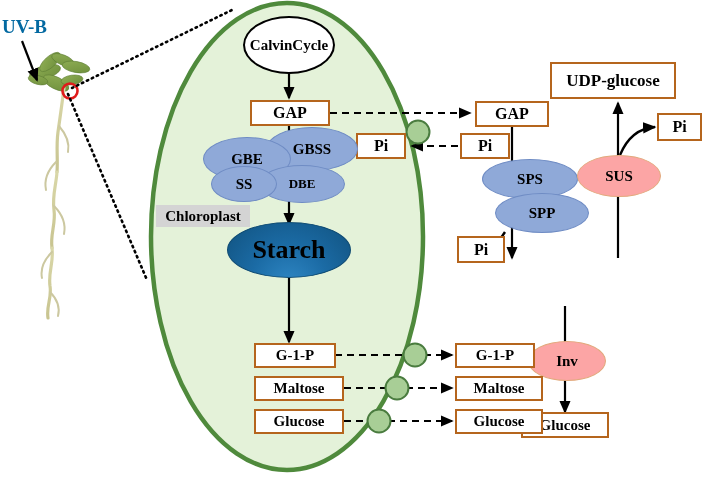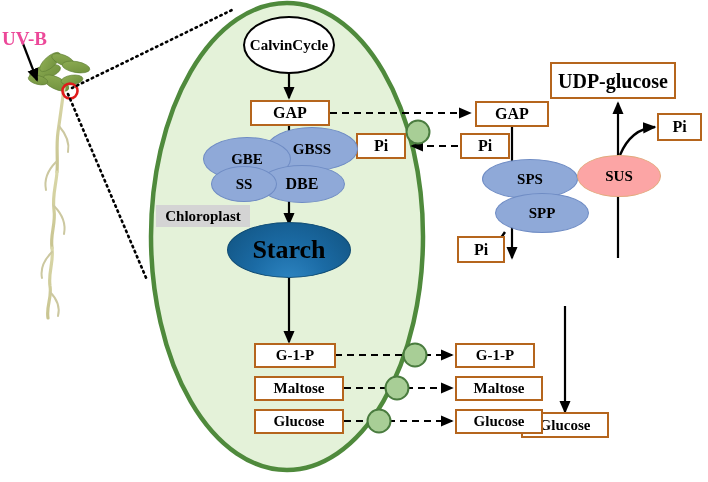--- a/index.html
+++ b/index.html
@@ -9,21 +9,21 @@
   .node{position:absolute;display:flex;align-items:center;justify-content:center;box-sizing:border-box;}
   .box{border:2px solid #b5651d;background:#ffffff;font-weight:bold;color:#000;
        font-family:"Liberation Serif",serif;line-height:1;}
   .ell{border-radius:50%;font-weight:bold;color:#000;font-family:"Liberation Serif",serif;}
   .ell-blue{background:#8fa9d8;border:1px solid #6f8cc4;}
   .ell-peach{background:#fca5a5;border:1px solid #e2a97c;}
   .ell-dark{background:radial-gradient(ellipse at 50% 115%, #2f87c4 0%, #1b6ba5 45%, #11527f 100%);
             border:1px solid #0e4a72;color:#000;}
   .ell-white{background:#ffffff;border:2px solid #000;}
   .chlabel{background:#d4d4d4;color:#000;font-weight:bold;font-family:"Liberation Serif",serif;}
-  .uvb{font-weight:bold;font-family:"Liberation Serif",serif;color:#ec4899;margin-top:12px;}
+  .uvb{font-weight:bold;font-family:"Liberation Serif",serif;color:#0369a1;}
 </style>
 </head>
 <body>
 
 <div id="stage">
 
   <svg class="layer" viewBox="0 0 708 482">
     <defs>
       <marker id="ah" markerWidth="7" markerHeight="7" refX="5.2" refY="3" orient="auto">
         <path d="M0,0.4 L6,3 L0,5.6 z" fill="#000"></path>
@@ -140,48 +140,49 @@
     <span>Calvin</span>
     <span>Cycle</span>
   </div>
 
   <div class="node box" style="left:250px;top:100px;width:80px;height:26px;font-size:16px;">GAP</div>
 
   <div class="node box" style="left:356px;top:133px;width:50px;height:26px;font-size:16px;">Pi</div>
 
   <div class="node ell ell-blue" style="left:266px;top:127px;width:92px;height:44px;font-size:15px;">GBSS</div>
   <div class="node ell ell-blue" style="left:203px;top:137px;width:88px;height:44px;font-size:15px;">GBE</div>
-  <div class="node ell ell-blue" style="left:259px;top:165px;width:86px;height:38px;font-size:16px;">DBE</div>
+  <div class="node ell ell-blue" style="left:259px;top:165px;width:86px;height:38px;font-size:13px;">DBE</div>
   <div class="node ell ell-blue" style="left:211px;top:166px;width:66px;height:36px;font-size:15px;">SS</div>
 
   <div class="node chlabel" style="left:156px;top:205px;width:94px;height:22px;font-size:15px;">Chloroplast</div>
 
   <div class="node ell ell-dark" style="left:227px;top:222px;width:124px;height:56px;font-size:26px;">Starch</div>
 
 
   <div class="node box" style="left:254px;top:343px;width:82px;height:25px;font-size:15px;">G-1-P</div>
   <div class="node box" style="left:254px;top:376px;width:90px;height:25px;font-size:15px;">Maltose</div>
   <div class="node box" style="left:254px;top:409px;width:90px;height:25px;font-size:15px;">Glucose</div>
 
   <div class="node box" style="left:475px;top:101px;width:74px;height:26px;font-size:16px;">GAP</div>
 
   <div class="node box" style="left:460px;top:133px;width:50px;height:26px;font-size:16px;">Pi</div>
 
-  <div class="node box" style="left:550px;top:62px;width:126px;height:37px;font-size:20px;">UDP-glucose</div>
+  <div class="node box" style="left:550px;top:62px;width:126px;height:37px;font-size:17px;">UDP-glucose</div>
 
   <div class="node box" style="left:657px;top:113px;width:45px;height:28px;font-size:16px;">Pi</div>
 
   <div class="node ell ell-blue" style="left:482px;top:159px;width:96px;height:40px;font-size:15px;">SPS</div>
   <div class="node ell ell-blue" style="left:495px;top:193px;width:94px;height:40px;font-size:15px;">SPP</div>
 
   <div class="node ell ell-peach" style="left:577px;top:155px;width:84px;height:42px;font-size:15px;">SUS</div>
 
   <div class="node box" style="left:457px;top:236px;width:48px;height:27px;font-size:16px;">Pi</div>
 
 
+  <div class="node ell ell-peach" style="left:528px;top:341px;width:78px;height:40px;font-size:15px;">Inv</div>
 
   <div class="node box" style="left:521px;top:412px;width:88px;height:26px;font-size:15px;">Glucose</div>
 
   <div class="node box" style="left:455px;top:343px;width:80px;height:25px;font-size:15px;">G-1-P</div>
   <div class="node box" style="left:455px;top:376px;width:88px;height:25px;font-size:15px;">Maltose</div>
   <div class="node box" style="left:455px;top:409px;width:88px;height:25px;font-size:15px;">Glucose</div>
 
 </div>
 
 </body></html>

